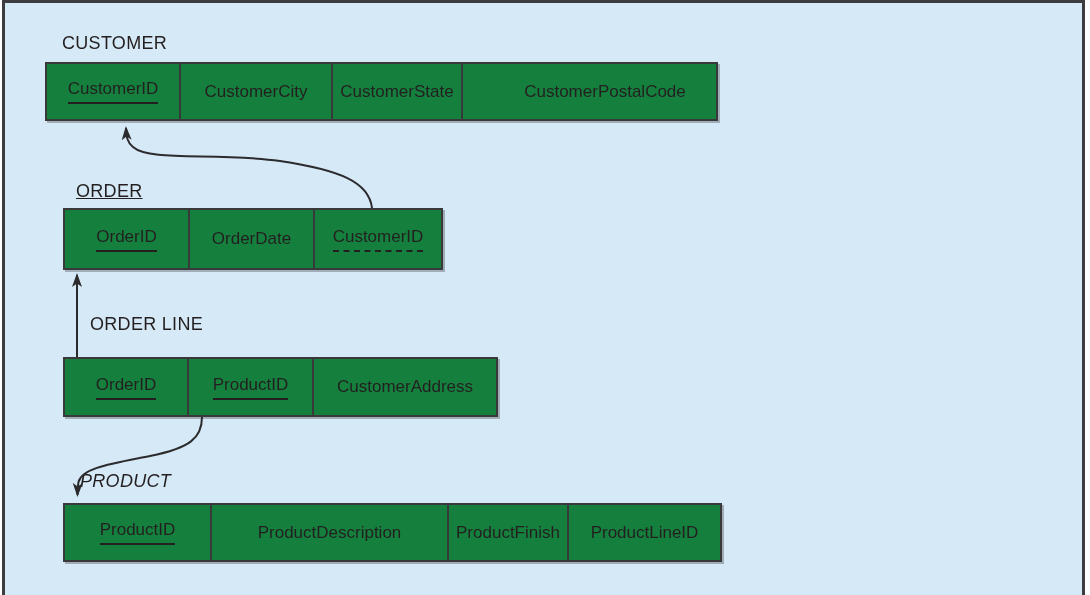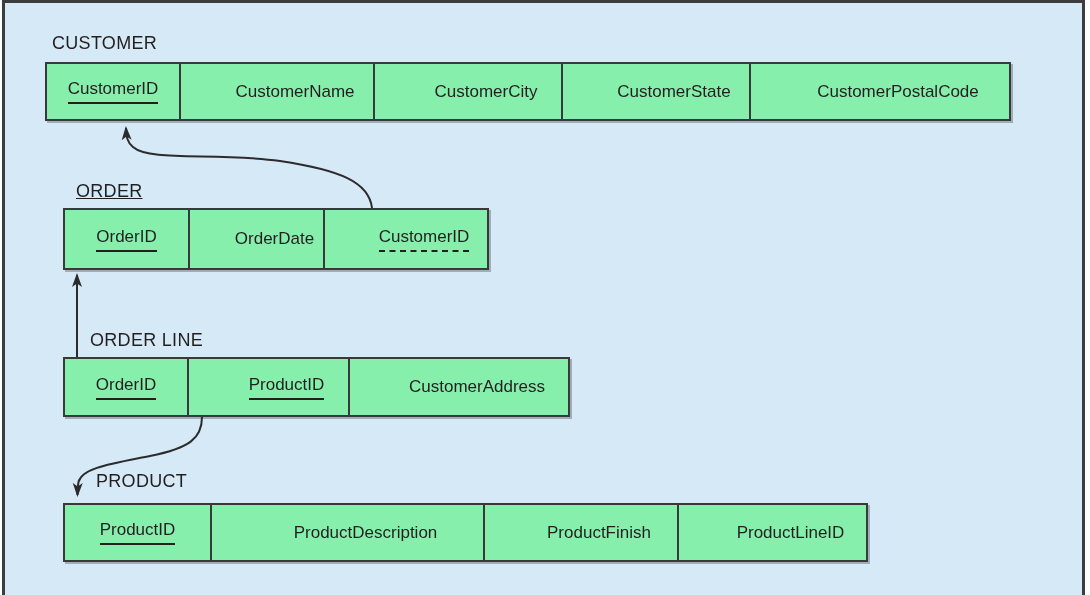--- a/index.html
+++ b/index.html
@@ -30,26 +30,25 @@
     position: absolute;
     font-size: 18px;
     color: #231f20;
     letter-spacing: 0.3px;
     white-space: nowrap;
     z-index: 3;
   }
   .rel-table {
     position: absolute;
     display: flex;
-    background: #86efac;
+    background: #15803d;
     border: 2px solid #39393b;
     box-sizing: content-box;
     box-shadow: 2px 2px 0 rgba(95,100,110,0.45);
     z-index: 2;
-    gap: 36px;
   }
   .cell {
     box-sizing: border-box;
     display: flex;
     align-items: center;
     justify-content: center;
     font-size: 17px;
     color: #231f20;
     border-right: 2px solid #39393b;
     white-space: nowrap;
@@ -75,74 +74,71 @@
     pointer-events: none;
   }
 </style>
 </head>
 <body>
 
 <div class="stage">
 
   <div class="panel"></div>
 
-  <div class="table-label" style="left:52px; top:33px;">CUSTOMER</div>
+  <div class="table-label" style="left:62px; top:33px;">CUSTOMER</div>
   <div class="rel-table" style="left:45px; top:62px; height:55px;">
     <div class="cell pk" style="width:134px;">
         <span>CustomerID</span>
       </div>
-    <div class="cell" style="width:158px;">
-        <span>CustomerName</span>
-      </div>
     <div class="cell" style="width:152px;">
         <span>CustomerCity</span>
       </div>
-    <div class="cell" style="width:152px;">
+    <div class="cell" style="width:130px;">
         <span>CustomerState</span>
       </div>
-    <div class="cell" style="width:222px;">
+    <div class="cell" style="width:222px;margin-left:31px;">
         <span>CustomerPostalCode</span>
       </div>
   </div>
 
   <div class="table-label" style="left:76px; top:181px;text-decoration:underline;">ORDER</div>
   <div class="rel-table" style="left:63px; top:208px; height:58px;">
     <div class="cell pk" style="width:125px;">
         <span>OrderID</span>
       </div>
-    <div class="cell" style="width:99px;">
+    <div class="cell" style="width:125px;">
         <span>OrderDate</span>
       </div>
     <div class="cell fk" style="width:126px;">
         <span>CustomerID</span>
       </div>
   </div>
 
-  <div class="table-label" style="left:90px; top:330px;">ORDER LINE</div>
+  <div class="table-label" style="left:90px; top:314px;">ORDER LINE</div>
   <div class="rel-table" style="left:63px; top:357px; height:56px;">
     <div class="cell pk" style="width:124px;">
         <span>OrderID</span>
       </div>
     <div class="cell pk" style="width:125px;">
         <span>ProductID</span>
       </div>
     <div class="cell" style="width:182px;">
         <span>CustomerAddress</span>
       </div>
   </div>
 
-  <div class="table-label" style="left:96px; top:471px;">PRODUCT</div>
+  <div class="table-label" style="left:80px; top:471px;font-style:italic;">PRODUCT</div>
   <div class="rel-table" style="left:63px; top:503px; height:55px;">
     <div class="cell pk" style="width:147px;">
         <span>ProductID</span>
       </div>
     <div class="cell" style="width:237px;">
         <span>ProductDescription</span>
       </div>
-    <div class="cell" style="width:158px;">
+    <div class="cell" style="width:120px;">
         <span>ProductFinish</span>
       </div>
     <div class="cell" style="width:151px;">
         <span>ProductLineID</span>
       </div>
   </div>
 
   <svg class="arrows" viewBox="0 0 1090 595" xmlns="http://www.w3.org/2000/svg">
     <defs>
       <marker id="ah" markerWidth="15" markerHeight="12" refX="12" refY="6" orient="auto" markerUnits="userSpaceOnUse" viewBox="0 0 15 12">

